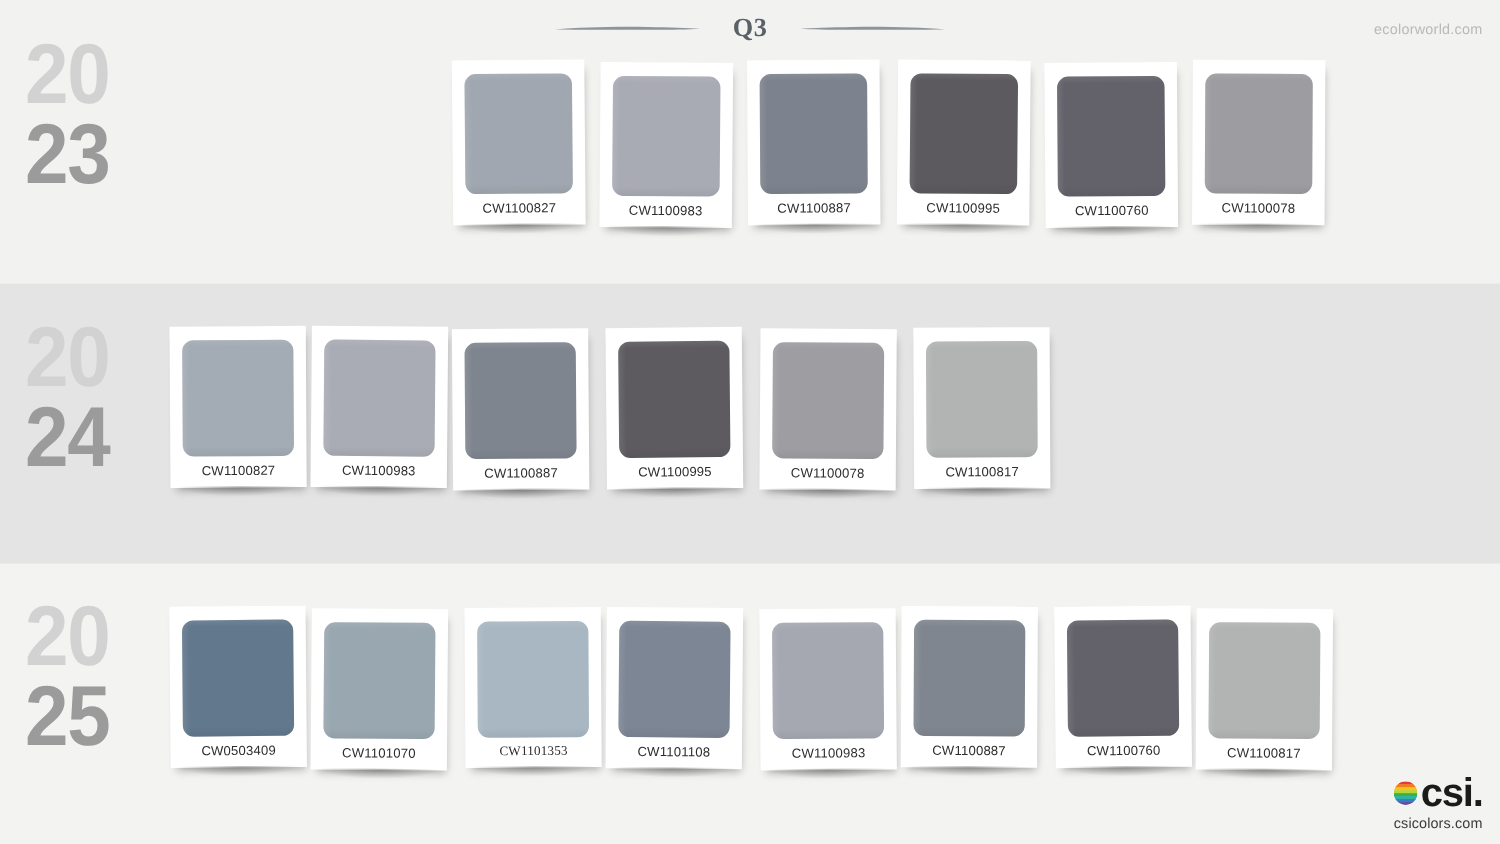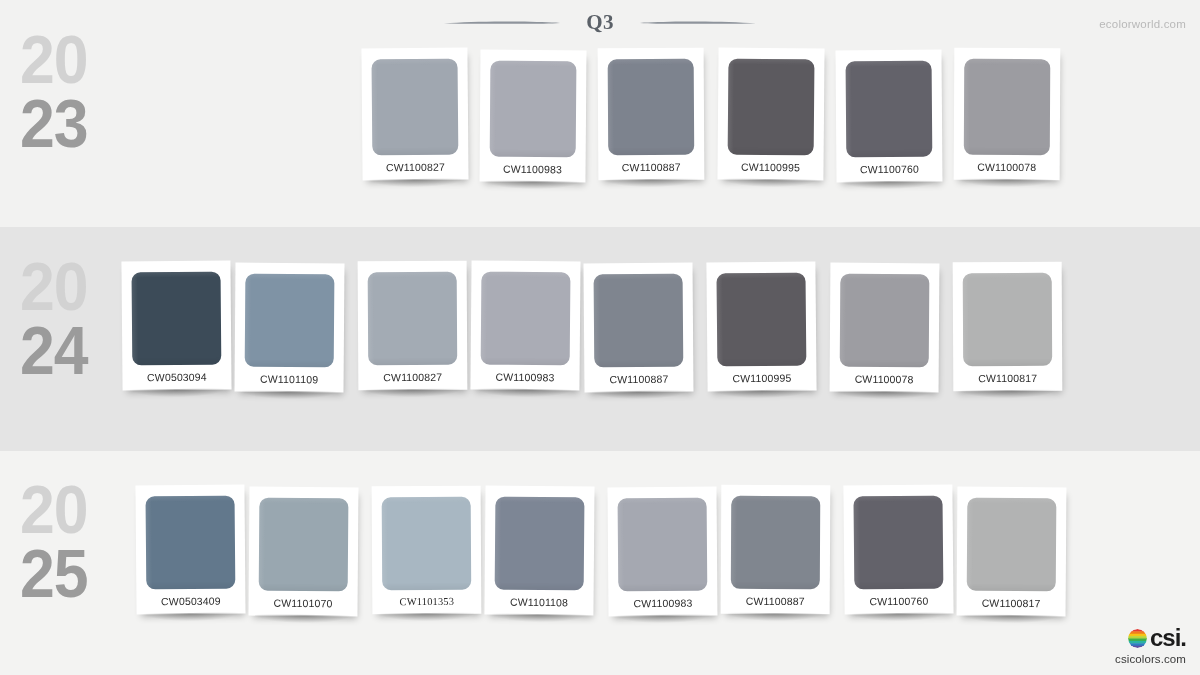--- a/index.html
+++ b/index.html
@@ -179,21 +179,21 @@
   .brand-circle {
     width: 19px;
     height: 19px;
     border-radius: 50%;
     overflow: hidden;
     display: block;
   }
   .brand-word {
     font-family: "Liberation Sans", sans-serif;
     font-weight: 700;
-    font-size: 24px;
+    font-size: 32px;
     line-height: 1;
     color: #1b1b1b;
     letter-spacing: -1px;
   }
   .brand-url {
     font-size: 11.5px;
     color: #3a3a3a;
     margin-top: 3px;
     letter-spacing: 0.1px;
   }
@@ -272,34 +272,20 @@
       </div>
       <div class="swatch-card" style="transform: rotate(0.3deg); margin-top: 0px;">
         <div class="chip" style="background: rgb(156, 156, 161);">
           <div class="chip-texture"></div>
         </div>
         <div class="chip-code">CW1100078</div>
       </div>
     </div>
   </div>
 <div class="swatch-row" id="row-2024">
-    <div class="swatch-group">
-      <div class="swatch-card" style="transform: rotate(-0.5deg); margin-top: 0px;">
-        <div class="chip" style="background: rgb(60, 75, 88);">
-          <div class="chip-texture"></div>
-        </div>
-        <div class="chip-code">CW0503094</div>
-      </div>
-      <div class="swatch-card" style="transform: rotate(0.45deg); margin-top: 2px;">
-        <div class="chip" style="background: rgb(127, 147, 165);">
-          <div class="chip-texture"></div>
-        </div>
-        <div class="chip-code">CW1101109</div>
-      </div>
-    </div>
     <div class="group-gap"></div>
     <div class="swatch-group">
       <div class="swatch-card" style="transform: rotate(-0.35deg); margin-top: 0px;">
         <div class="chip" style="background: rgb(163, 171, 180);">
           <div class="chip-texture"></div>
         </div>
         <div class="chip-code">CW1100827</div>
       </div>
       <div class="swatch-card" style="transform: rotate(0.5deg); margin-top: 0px;">
         <div class="chip" style="background: rgb(170, 172, 181);">

